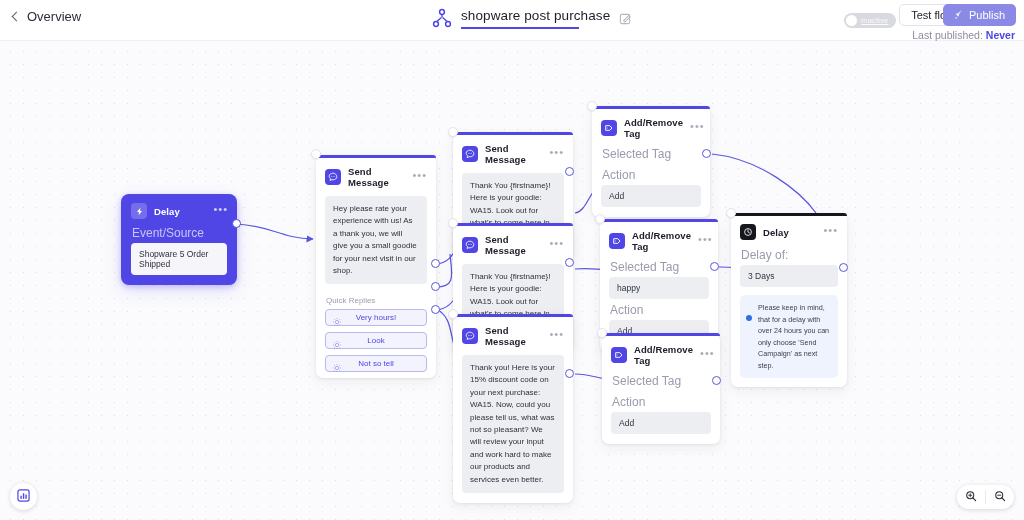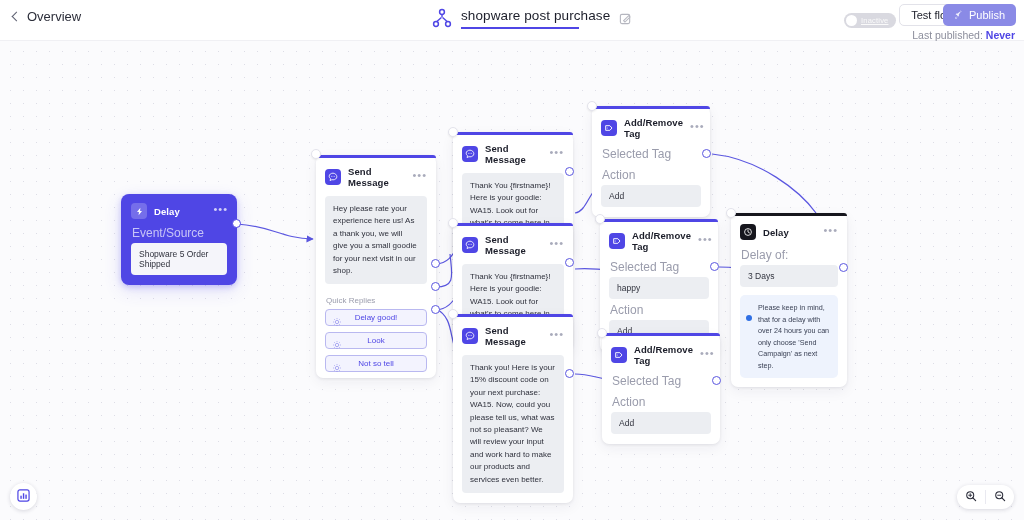--- a/index.html
+++ b/index.html
@@ -312,31 +312,31 @@
           <svg width="10" height="10" viewBox="0 0 12 12">
             <path d="M6 1.4c-2.6 0-4.6 1.6-4.6 3.7 0 1.2.7 2.3 1.7 3L2.5 10.3l2.2-1.1c.4.1.9.2 1.3.2 2.6 0 4.6-1.6 4.6-3.7S8.6 1.4 6 1.4z" fill="none" stroke="#fff" stroke-width="1"></path>
             <circle cx="4.3" cy="5.1" r=".55" fill="#fff"></circle>
             <circle cx="6" cy="5.1" r=".55" fill="#fff"></circle>
             <circle cx="7.7" cy="5.1" r=".55" fill="#fff"></circle>
           </svg>
         </span>
         <span class="node-title">Send Message</span>
         <span class="dots">•••</span>
       </div>
-      <div class="msg-box">Hey please rate your experience here us! As a thank you, we will give you a small goodie for your next visit in our shop.</div>
+      <div class="msg-box">Hey please rate your experience with us! As a thank you, we will give you a small goodie for your next visit in our shop.</div>
       <div class="qr-label">Quick Replies</div>
 
       <div class="qr">
         <span class="qr-ico">
           <svg width="10" height="10" viewBox="0 0 12 12">
             <circle cx="6" cy="6" r="2" fill="none" stroke="#8683ea" stroke-width="1"></circle>
             <path d="M6 1.2v1.4M6 9.4v1.4M1.2 6h1.4M9.4 6h1.4M2.6 2.6l1 1M8.4 8.4l1 1M9.4 2.6l-1 1M3.6 8.4l-1 1" stroke="#8683ea" stroke-width=".9"></path>
           </svg>
         </span>
-        <span class="qr-text">Delay good!</span>
+        <span class="qr-text">Very hours!</span>
       </div>
 
       <div class="qr">
         <span class="qr-ico">
           <svg width="10" height="10" viewBox="0 0 12 12">
             <circle cx="6" cy="6" r="2" fill="none" stroke="#8683ea" stroke-width="1"></circle>
             <path d="M6 1.2v1.4M6 9.4v1.4M1.2 6h1.4M9.4 6h1.4M2.6 2.6l1 1M8.4 8.4l1 1M9.4 2.6l-1 1M3.6 8.4l-1 1" stroke="#8683ea" stroke-width=".9"></path>
           </svg>
         </span>
         <span class="qr-text">Look</span>

